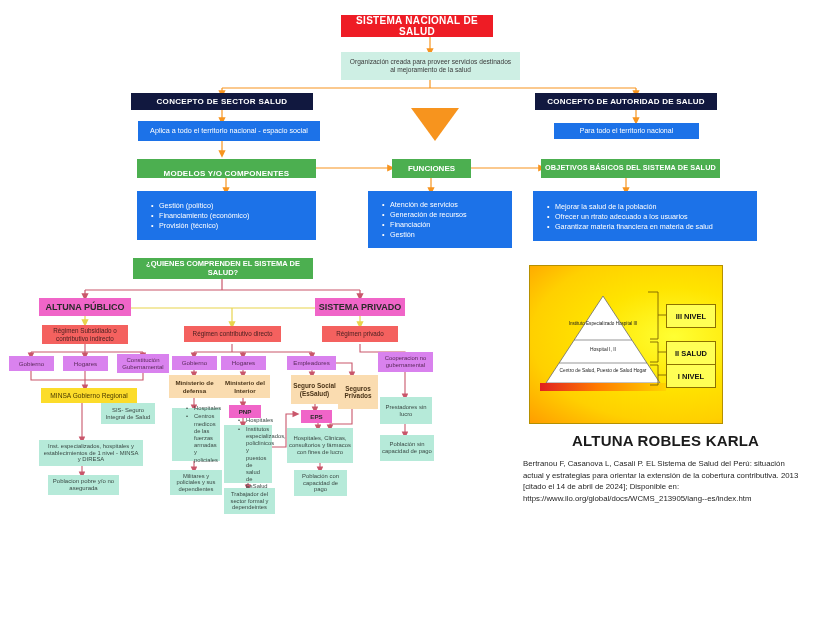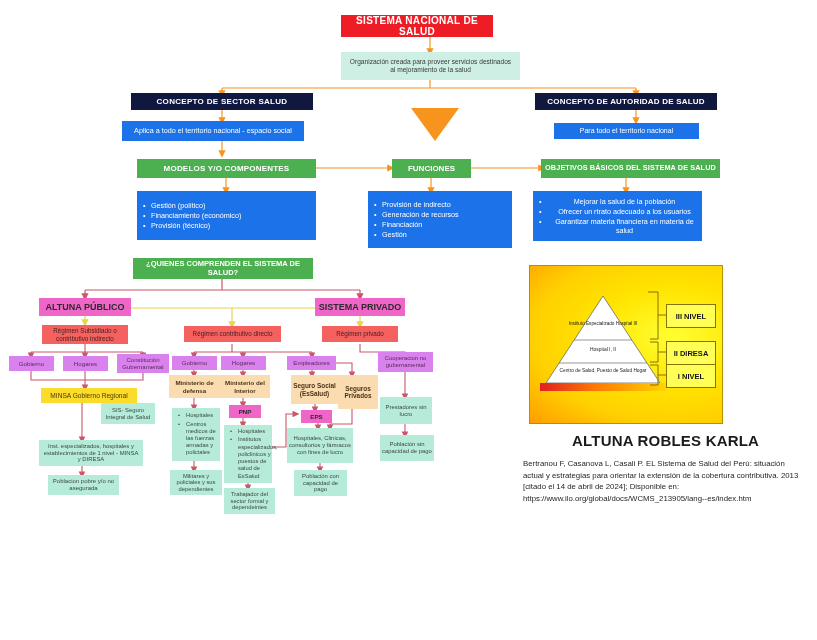--- a/index.html
+++ b/index.html
@@ -18,21 +18,21 @@
     align-items:center;
     justify-content:center;
     text-align:center;
     line-height:1.15;
     z-index:3;
   }
   .bullets{
     position:absolute;box-sizing:border-box;z-index:3;
     display:flex;flex-direction:column;justify-content:center;
   }
-  .bullets ul{margin:0;padding:0 0 0 6px;list-style:none;}
+  .bullets ul{margin:8px;padding:0 0 0 6px;list-style:none;}
   .bullets li{position:relative;padding-left:8px;margin:1px 0;line-height:1.25;}
   .bullets li:before{content:"\2022";position:absolute;left:0;top:0;}
 
   
   .c-red     {background:#ee1c25;color:#ffffff;font-weight:bold;}
   .c-mint    {background:#ceefe4;color:#3a3a3a;}
   .c-navy    {background:#11183f;color:#ffffff;font-weight:bold;}
   .c-blue    {background:#1c72e8;color:#ffffff;}
   .c-green   {background:#4caf50;color:#ffffff;font-weight:bold;}
   .c-magenta {background:#f065c8;color:#2b2b2b;font-weight:bold;}
@@ -195,58 +195,58 @@
 
 <div class="node c-mint" style="left:341px;top:52px;width:179px;height:28px;font-size:6.6px;padding:2px 6px;">
   <span>Organización creada para proveer servicios destinados al mejoramiento de la salud</span>
 </div>
 
 <div class="tri-orange"></div>
 
 <div class="node c-navy" style="left:131px;top:93px;width:182px;height:17px;font-size:8px;letter-spacing:.3px;">
   <span>CONCEPTO DE SECTOR SALUD</span>
 </div>
-<div class="node c-blue" style="left:122px;top:121px;width:182px;height:20px;font-size:7.2px;">
+<div class="node c-blue" style="left:138px;top:121px;width:182px;height:20px;font-size:7.2px;">
   <span>Aplica a todo el territorio nacional - espacio social</span>
 </div>
 
 <div class="node c-navy" style="left:535px;top:93px;width:182px;height:17px;font-size:8px;letter-spacing:.2px;">
   <span>CONCEPTO DE AUTORIDAD DE SALUD</span>
 </div>
 <div class="node c-blue" style="left:554px;top:123px;width:145px;height:16px;font-size:7px;">
   <span>Para todo el territorio nacional</span>
 </div>
 
-<div class="node c-green" style="left:137px;top:159px;width:179px;height:19px;font-size:8px;letter-spacing:.2px;">
+<div class="node c-green" style="left:137px;top:159px;width:179px;height:19px;font-size:8px;letter-spacing:.2px;align-items:flex-end;">
   <span>MODELOS Y/O COMPONENTES</span>
 </div>
 <div class="bullets c-blue" style="left:137px;top:191px;width:179px;height:49px;font-size:7.2px;color:#fff;">
   <ul>
     <li>Gestión (político)</li>
     <li>Financiamiento (económico)</li>
     <li>Provisión (técnico)</li>
   </ul>
 </div>
 
 <div class="node c-green" style="left:392px;top:159px;width:79px;height:19px;font-size:8px;">
   <span>FUNCIONES</span>
 </div>
 <div class="bullets c-blue" style="left:368px;top:191px;width:144px;height:57px;font-size:7.2px;color:#fff;">
   <ul>
-    <li>Provisión de indirecto</li>
+    <li>Atención de servicios</li>
     <li>Generación de recursos</li>
     <li>Financiación</li>
     <li>Gestión</li>
   </ul>
 </div>
 
 <div class="node c-green" style="left:541px;top:159px;width:179px;height:19px;font-size:7.3px;letter-spacing:.1px;">
   <span>OBJETIVOS BÁSICOS  DEL SISTEMA DE SALUD</span>
 </div>
-<div class="bullets c-blue" style="left:533px;top:191px;width:169px;height:50px;font-size:7.2px;color:#fff;text-align:center;">
+<div class="bullets c-blue" style="left:533px;top:191px;width:224px;height:50px;font-size:7.2px;color:#fff;">
   <ul>
     <li>Mejorar la salud de la población</li>
     <li>Ofrecer un rtrato adecuado a los usuarios</li>
     <li>Garantizar materia financiera en materia de salud</li>
   </ul>
 </div>
 
 <div class="node c-green" style="left:133px;top:258px;width:180px;height:21px;font-size:7.5px;padding:0 4px;">
   <span>¿QUIENES COMPRENDEN EL SISTEMA DE SALUD?</span>
 </div>
@@ -378,18 +378,18 @@
       <path d="M120,99 L128,99 L128,119 L120,119"></path>
       <path d="M128,109 L136,109"></path>
     </g>
   </svg>
 
   <div style="position:absolute;left:18px;top:55px;width:110px;text-align:center;font-size:4.6px;line-height:1.35;color:#1d1d1d;">Instituto Especializado Hospital III</div>
   <div style="position:absolute;left:18px;top:81px;width:110px;text-align:center;font-size:4.9px;color:#1d1d1d;">Hospital  I, II</div>
   <div style="position:absolute;left:14px;top:102px;width:118px;text-align:center;font-size:4.8px;line-height:1.35;color:#1d1d1d;">Centro de Salud, Puesto de Salud Hogar</div>
 
   <div class="pyr-level" style="left:136px;top:38px;">III NIVEL</div>
-  <div class="pyr-level" style="left:136px;top:75px;">II DIRESA</div>
+  <div class="pyr-level" style="left:136px;top:75px;">II SALUD</div>
   <div class="pyr-level" style="left:136px;top:98px;">I NIVEL</div>
 </div>
 
 <div class="author">ALTUNA ROBLES KARLA</div>
 <div class="cite">Bertranou F, Casanova L, Casali P. EL Sistema de Salud del Perú: situación actual y estrategias para orientar la extensión de la cobertura contributiva. 2013 [citado el 14 de abril de 2024]; Disponible en: https://www.ilo.org/global/docs/WCMS_213905/lang--es/index.htm</div>
 
 </body></html>

